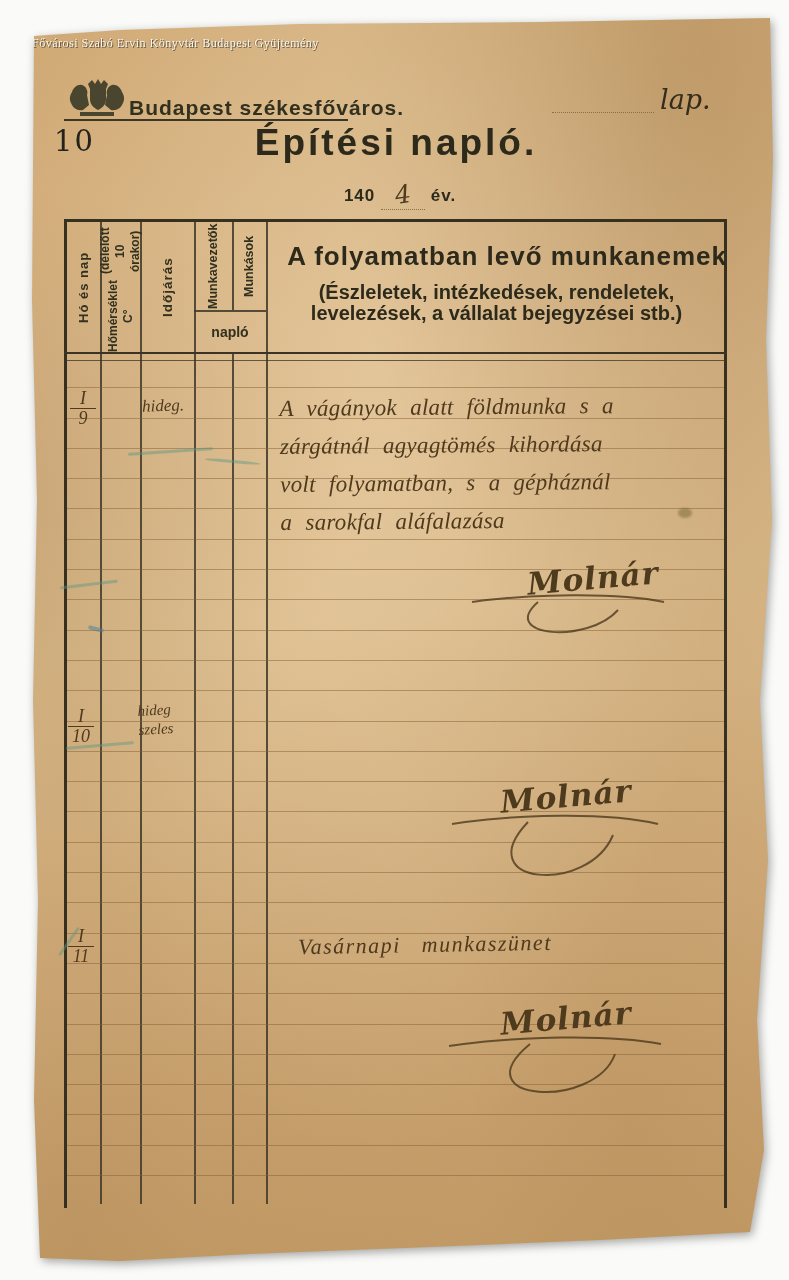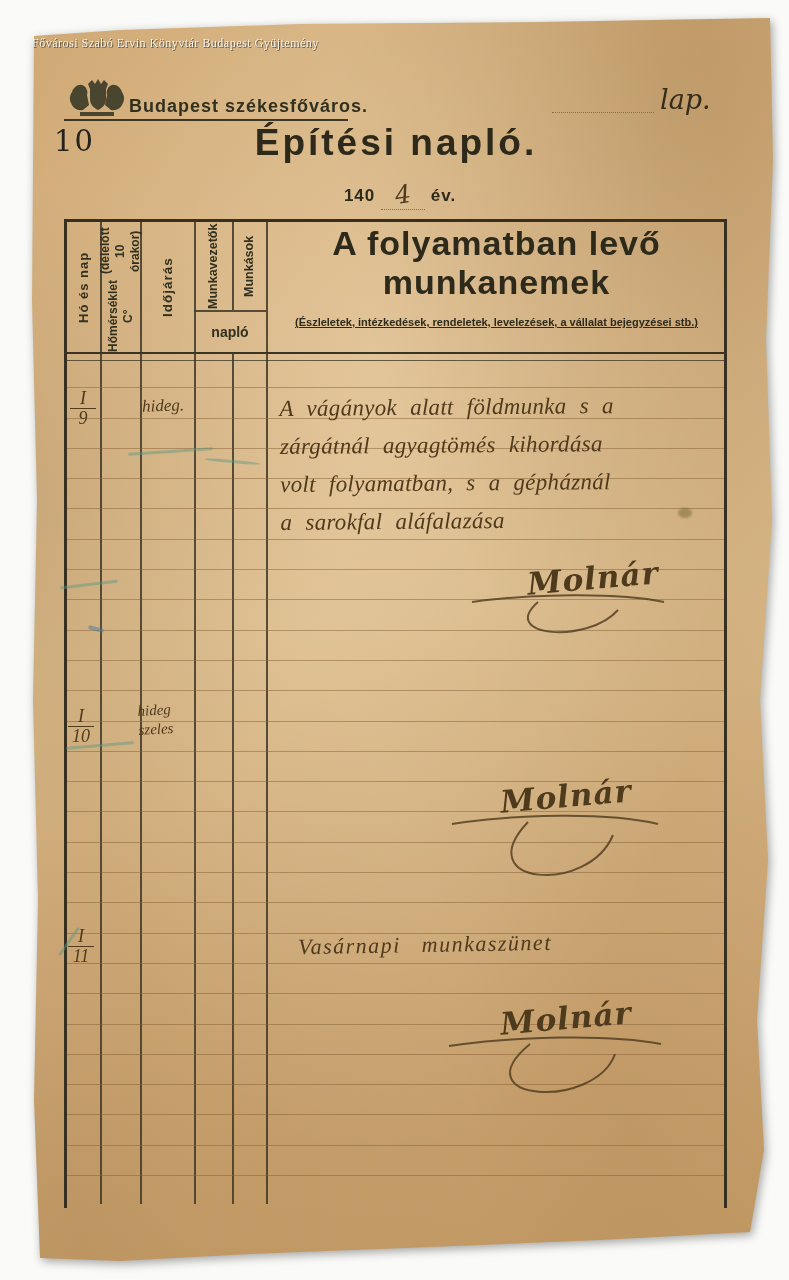--- a/index.html
+++ b/index.html
@@ -22,21 +22,21 @@
   }
   .abs{position:absolute;}
   
   .watermark{
     left:32px;top:36px;font-family:"Liberation Serif",serif;font-size:12px;
     color:rgba(255,255,255,.92);letter-spacing:.5px;
     text-shadow:1px 1px 0 rgba(70,58,34,.75), -1px 0 0 rgba(70,58,34,.25);
   }
   
   .brand-underline{left:64px;top:119px;width:284px;height:2px;background:#3c3626;}
-  .brand-text{left:129px;top:96px;font-size:18px;font-weight:bold;color:#32301f;letter-spacing:1px;}
+  .brand-text{left:129px;top:96px;font-size:21px;font-weight:bold;color:#32301f;letter-spacing:1px;}
   .arms{left:66px;top:78px;}
   .lap-dots{left:552px;top:112px;width:102px;border-bottom:1.5px dotted #8a7048;}
   .lap-word{left:660px;top:84px;font-family:"DejaVu Serif",serif;font-style:italic;font-size:27px;color:#352c1b;}
   
   .stamp{left:54px;top:124px;font-family:"DejaVu Serif",serif;font-size:29px;color:#23221c;letter-spacing:2px;}
   .title{left:196px;top:122px;width:400px;text-align:center;font-size:37px;font-weight:bold;letter-spacing:3px;color:#2d2a1b;}
   .year-row{left:320px;top:178px;width:160px;text-align:center;color:#2d2a1b;font-size:17px;font-weight:bold;letter-spacing:1px;}
   .year-digit{display:inline-block;width:44px;border-bottom:1.5px dotted #8a7048;
     font-family:"DejaVu Serif",serif;font-style:italic;font-weight:normal;font-size:25px;color:#4e3a1d;
     transform:translateY(2px);} 
@@ -55,22 +55,22 @@
   .vcell span{display:block;line-height:15px;}
   .hc1{left:2px;top:3px;width:34px;height:130px;font-size:13px;letter-spacing:1px;}
   .hc2{left:37px;top:3px;width:39px;height:130px;font-size:12px;}
   .hc3{left:77px;top:3px;width:53px;height:130px;font-size:13.5px;letter-spacing:1px;}
   .hc4{left:131px;top:3px;width:37px;height:88px;font-size:12.5px;}
   .hc5{left:169px;top:3px;width:33px;height:88px;font-size:12.5px;}
   .szama-top{left:130px;top:91px;width:72px;height:1.5px;background:rgba(67,59,42,.88);}
   .szama{left:130px;top:92px;width:72px;height:41px;display:flex;align-items:center;justify-content:center;
     font-size:14px;font-weight:bold;color:#32301f;}
   .main-hd{left:202px;top:3px;width:461px;height:130px;text-align:center;color:#2d2a1b;}
-  .main-hd .t{margin-top:2px;font-size:34px;font-weight:bold;letter-spacing:1px;}
-  .main-hd .s{margin:10px auto 0;width:442px;font-size:11px;font-weight:bold;line-height:21px;text-decoration:underline;}
+  .main-hd .t{margin-top:19px;font-size:26px;font-weight:bold;letter-spacing:1px;text-align:right;}
+  .main-hd .s{margin:10px auto 0;width:442px;font-size:20px;font-weight:bold;line-height:21px;}
   
   .hand{font-family:"Liberation Serif",serif;font-style:italic;color:#503a1d;}
   .entry-date{width:26px;text-align:center;font-size:18px;line-height:17px;}
   .entry-date .m{display:block;border-bottom:1.5px solid #503a1d;padding-bottom:1px;}
   .entry-date .d{display:block;padding-top:1px;}
   .weather1{left:142px;top:396px;font-size:17px;transform:rotate(-2deg);}
   .etext1{left:280px;top:388px;width:448px;font-size:23px;line-height:38px;word-spacing:7px;letter-spacing:.3px;transform:rotate(-.5deg);}
   .weather2{left:138px;top:701px;font-size:15px;line-height:19px;transform:rotate(-3deg);}
   .etext2{left:282px;top:714px;font-size:22px;word-spacing:10px;letter-spacing:1px;}
   .etext3{left:298px;top:932px;font-size:22px;word-spacing:14px;letter-spacing:1.5px;transform:rotate(-1deg);}

